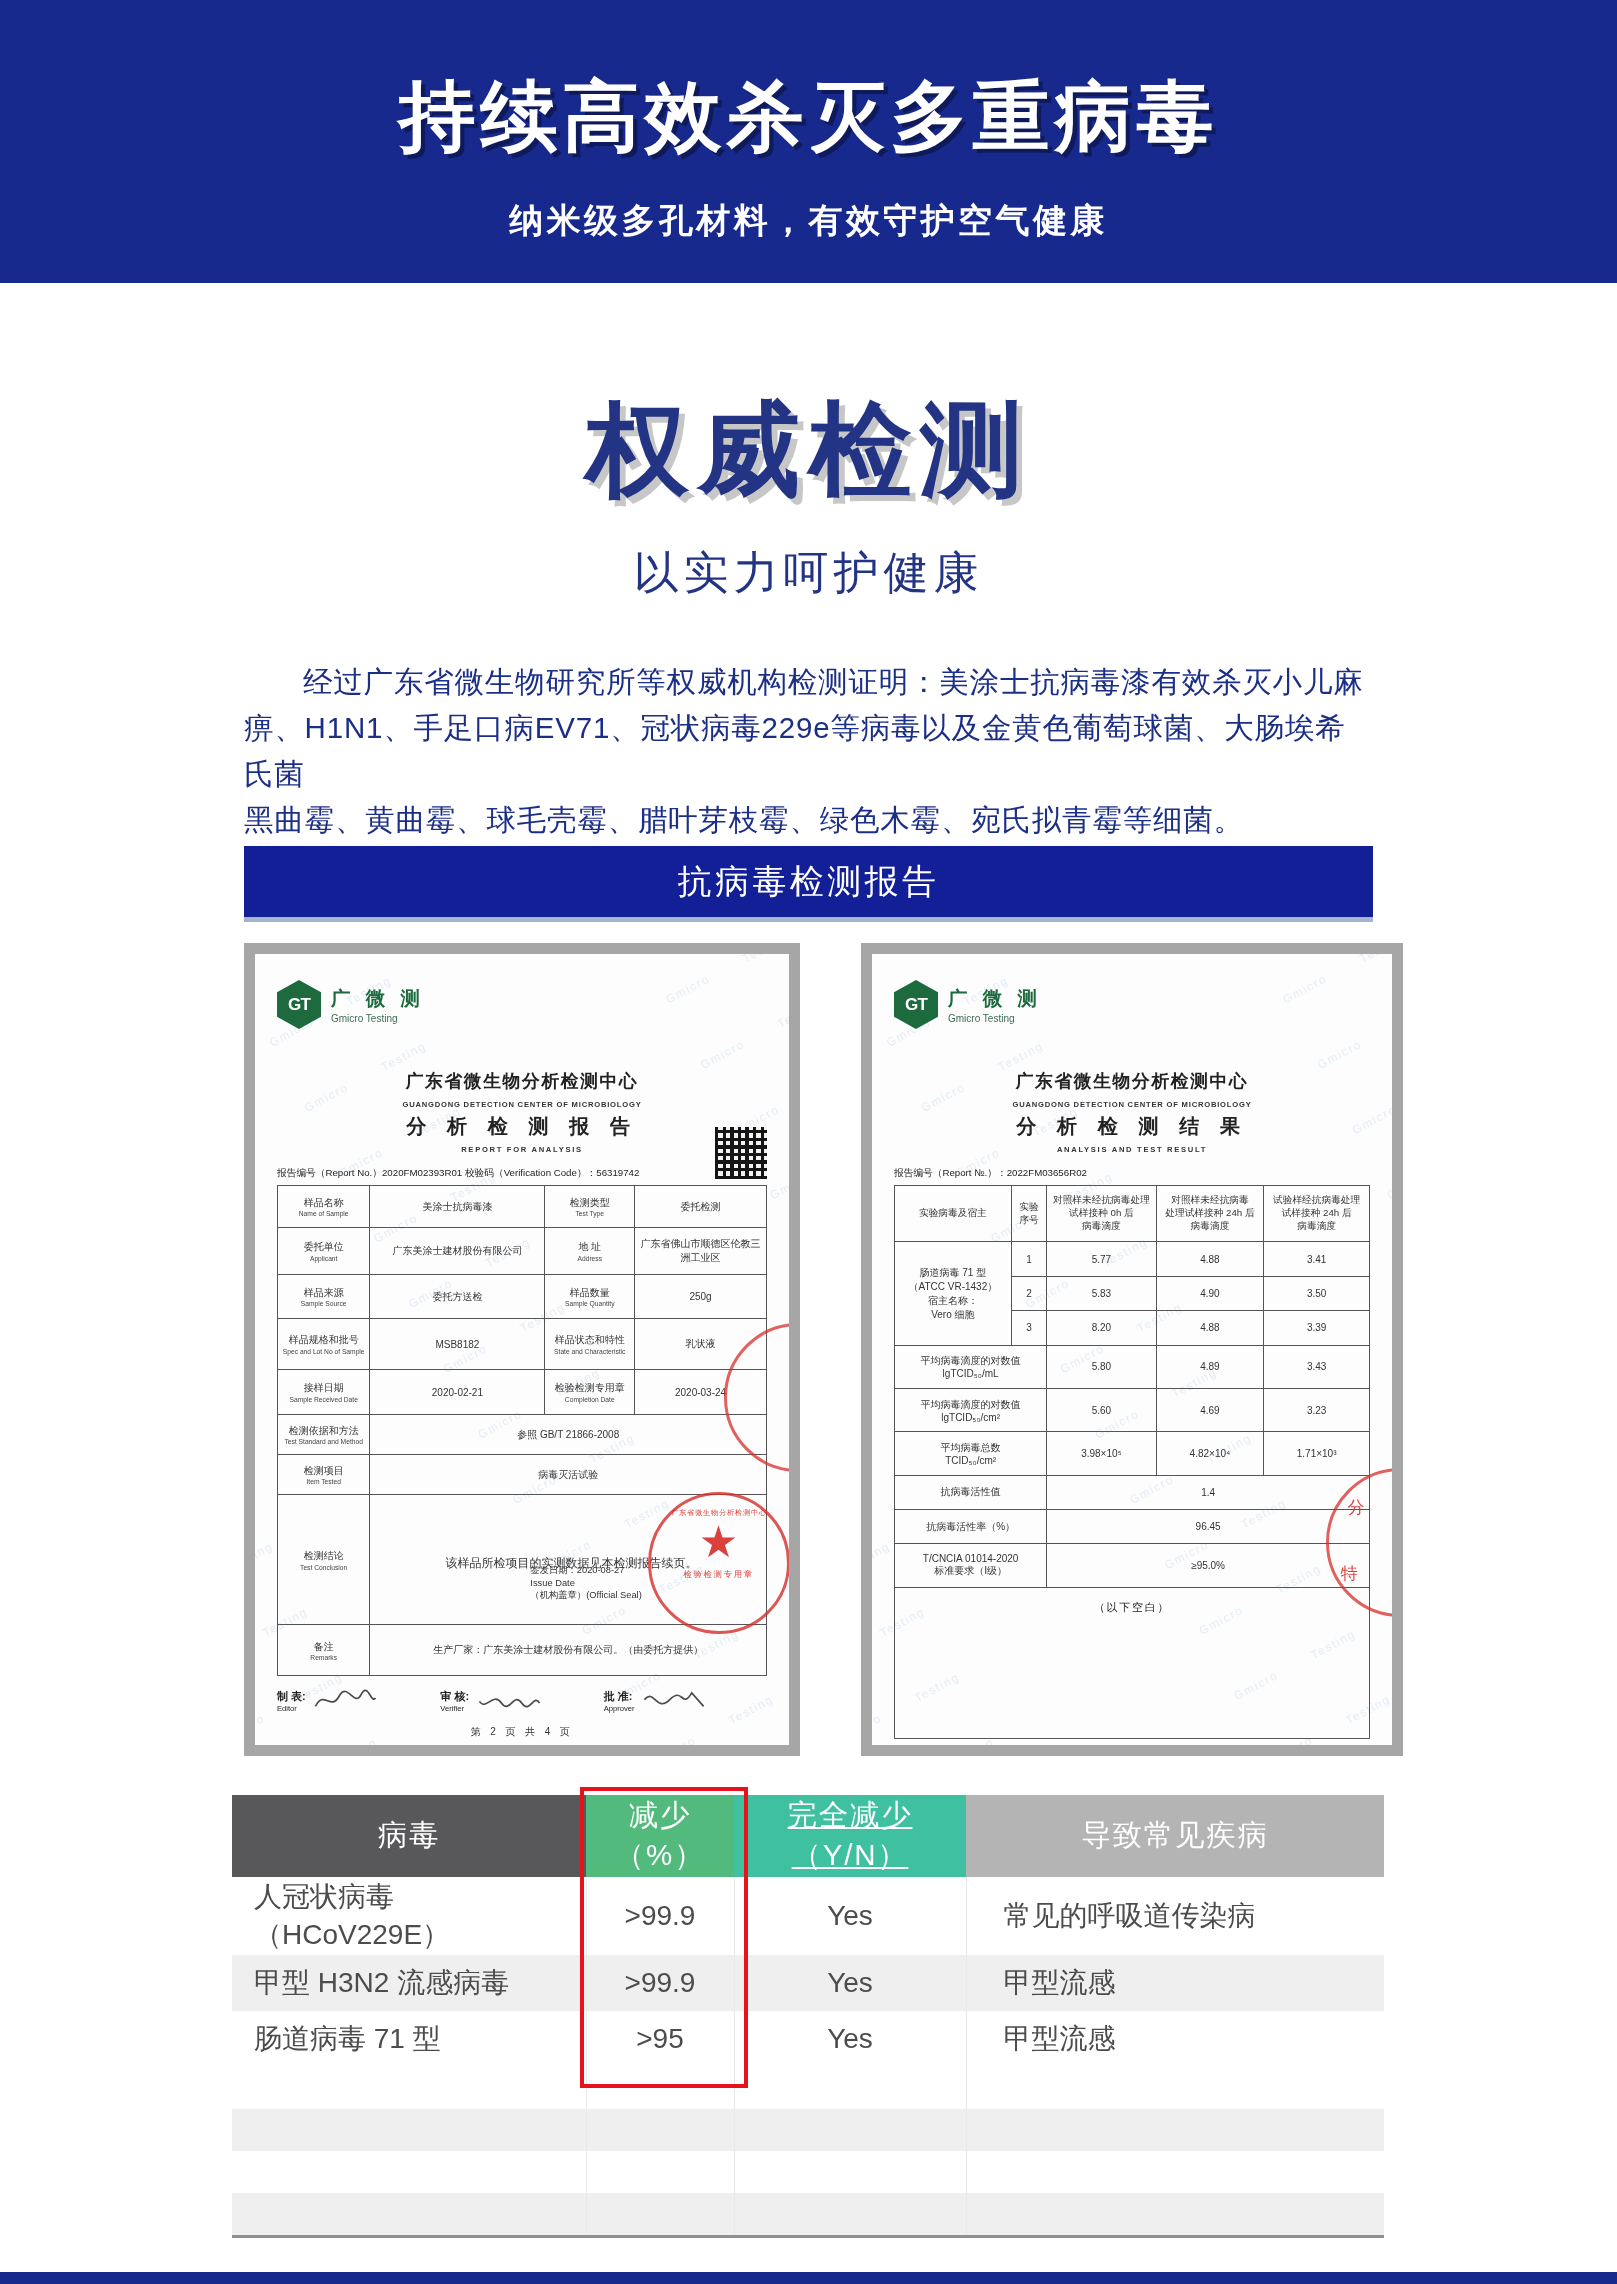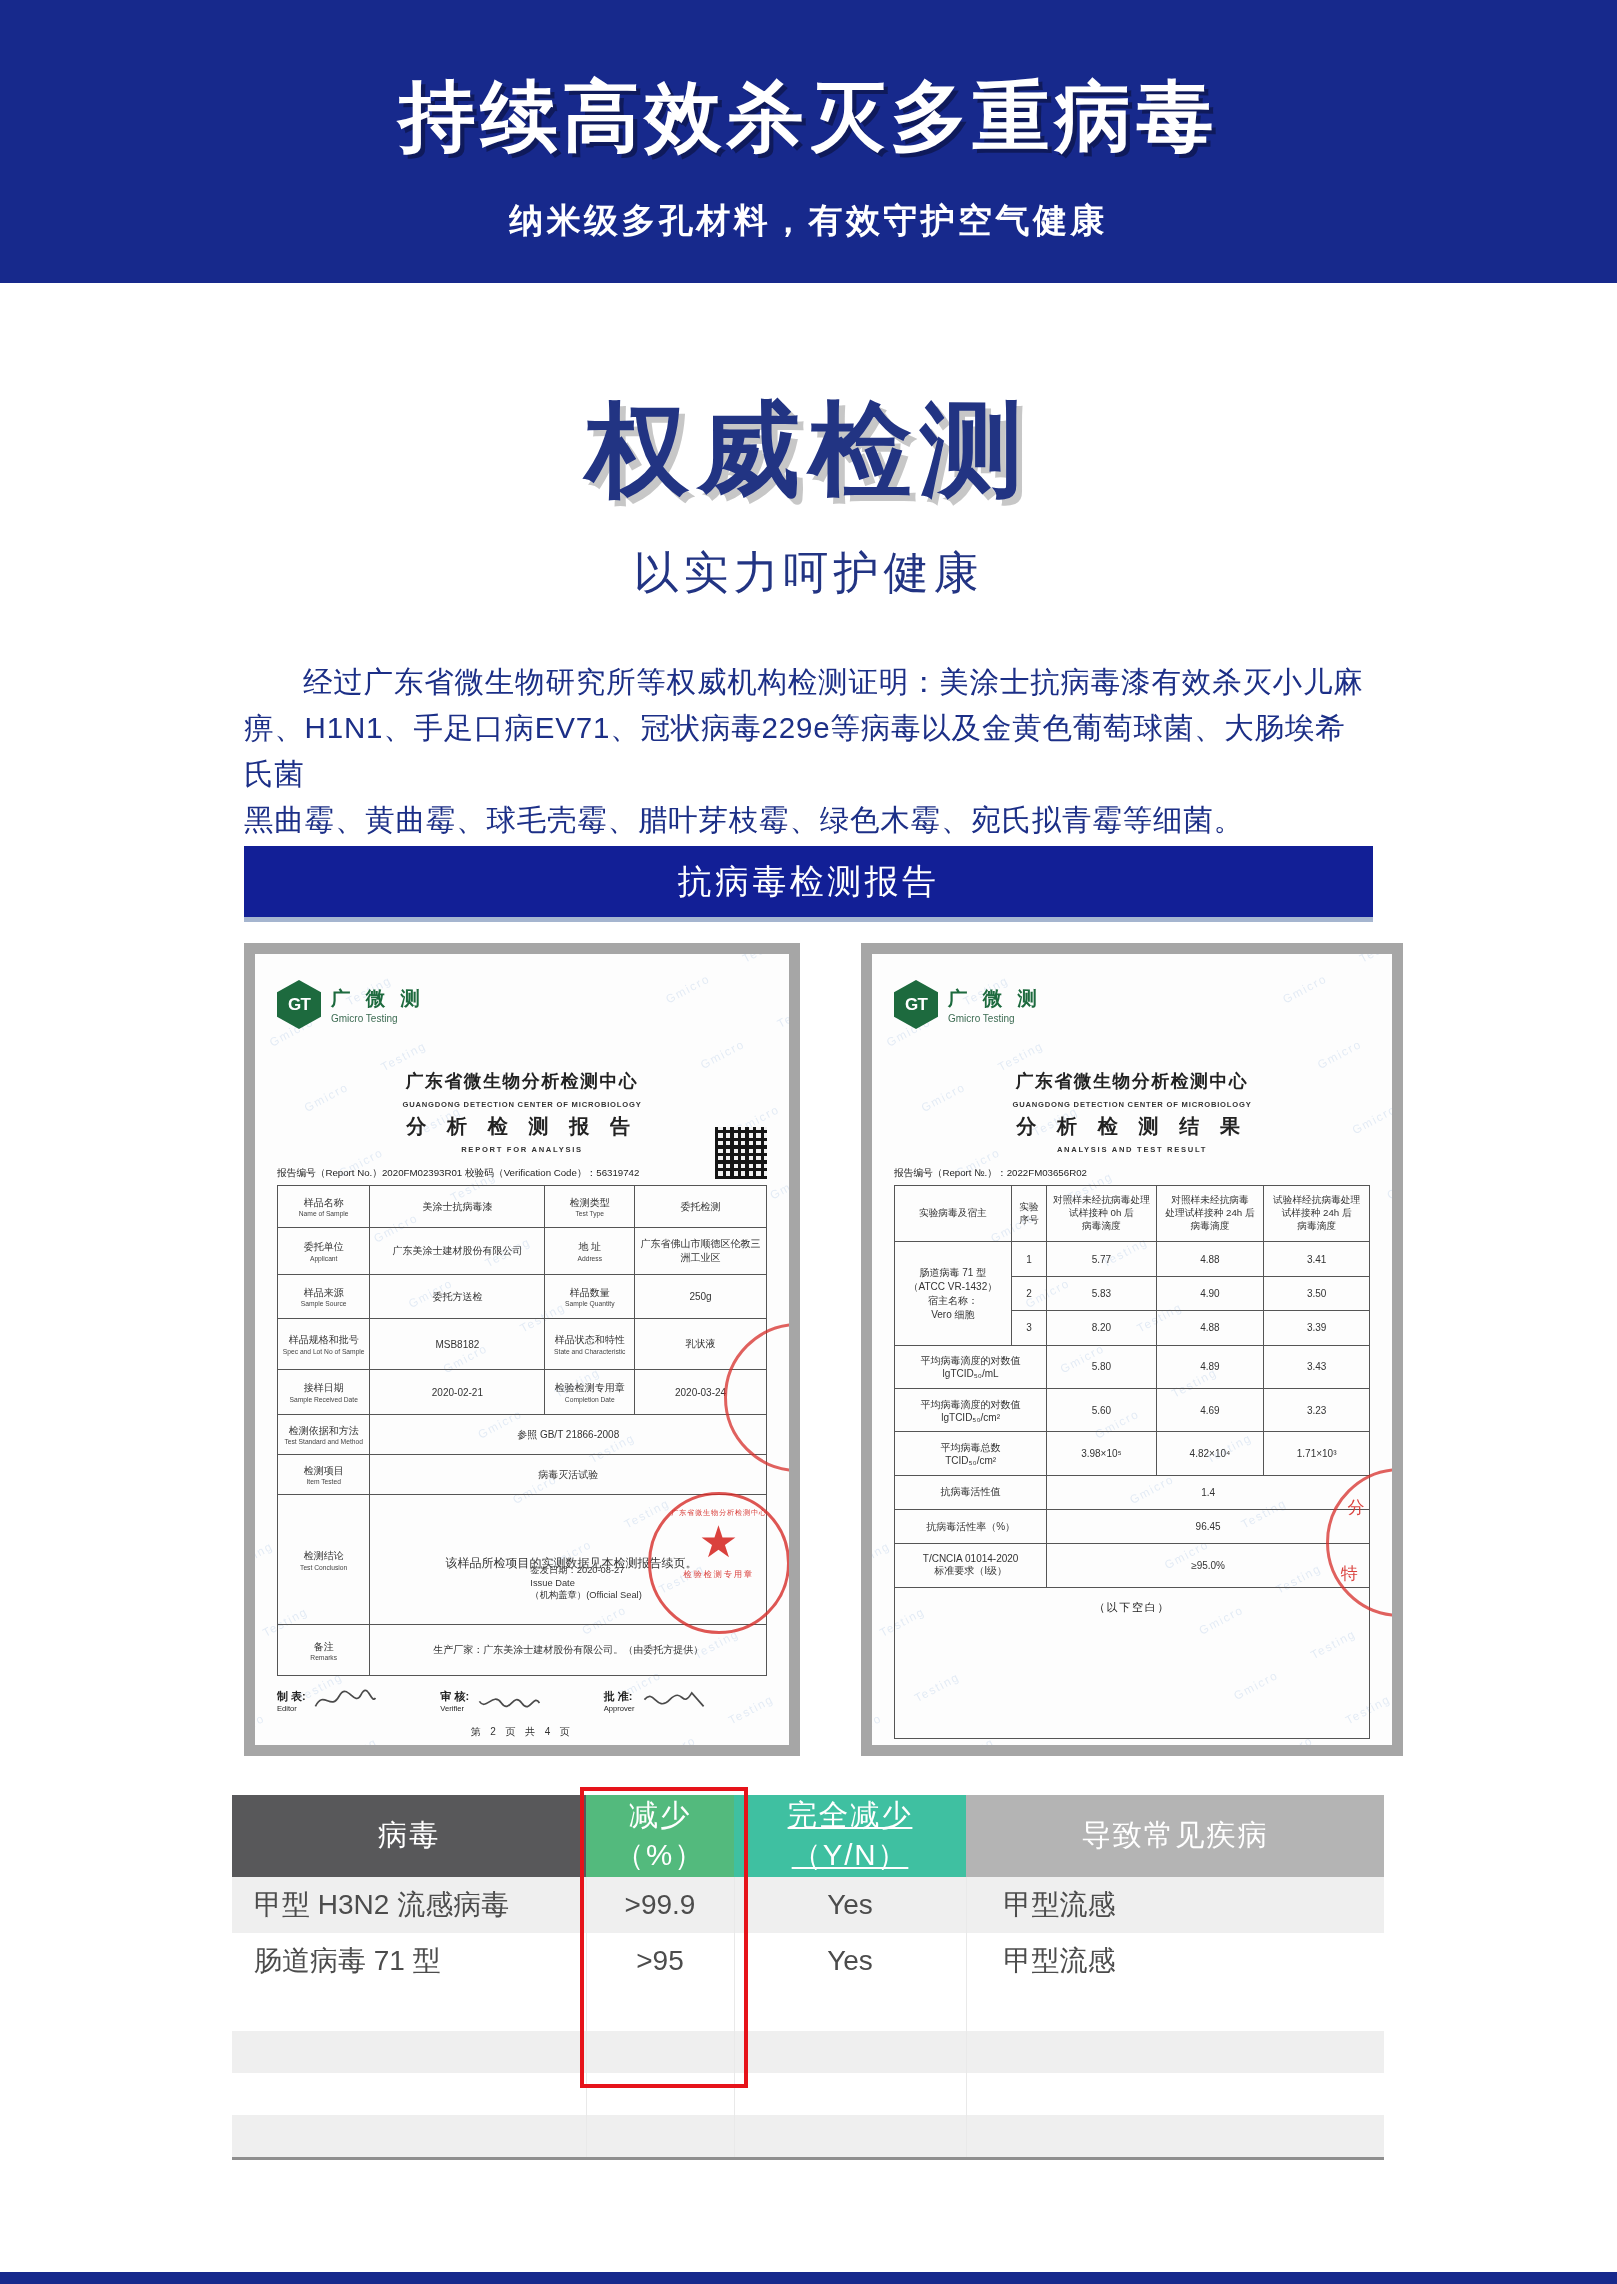--- a/index.html
+++ b/index.html
@@ -422,20 +422,26 @@
           <col class="c3">
           <col class="c4">
         </colgroup>
       <tbody>
           <tr>
         <th class="th1">病毒</th>
         <th class="th2">减少（%）</th>
         <th class="th3">完全减少（Y/N）</th>
         <th class="th4">导致常见疾病</th>
       </tr>
+      <tr>
+        <td class="cell-virus">人冠状病毒（HCoV229E）</td>
+        <td class="cell-red">&gt;99.9</td>
+        <td class="cell-yn">Yes</td>
+        <td class="cell-dis">常见的呼吸道传染病</td>
+      </tr>
       <tr class="alt">
         <td class="cell-virus">甲型 H3N2 流感病毒</td>
         <td class="cell-red">&gt;99.9</td>
         <td class="cell-yn">Yes</td>
         <td class="cell-dis">甲型流感</td>
       </tr>
       <tr>
         <td class="cell-virus">肠道病毒 71 型</td>
         <td class="cell-red">&gt;95</td>
         <td class="cell-yn">Yes</td>

